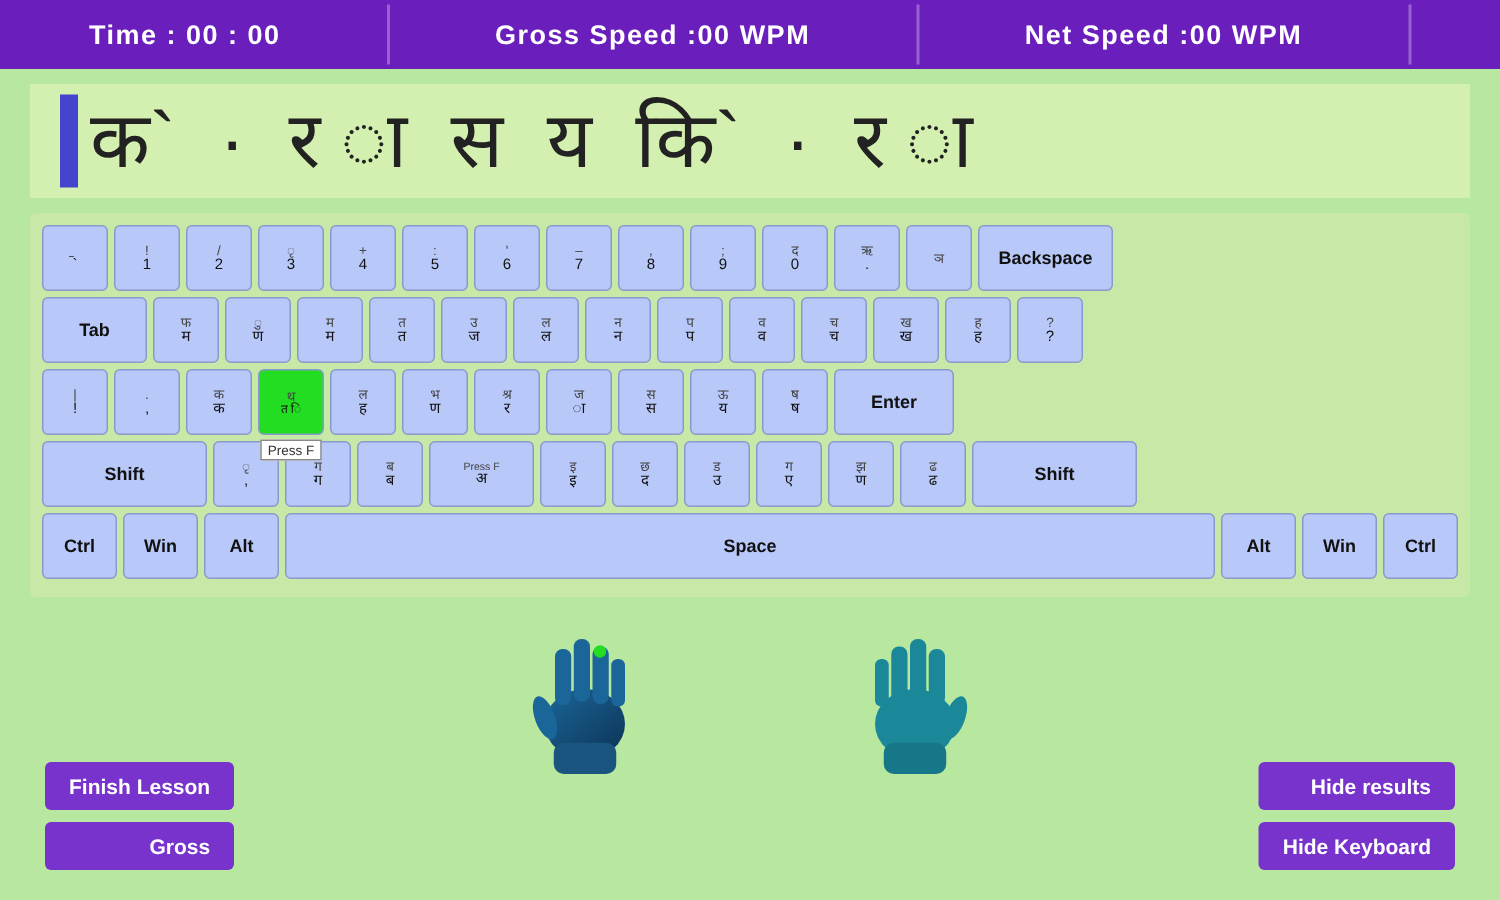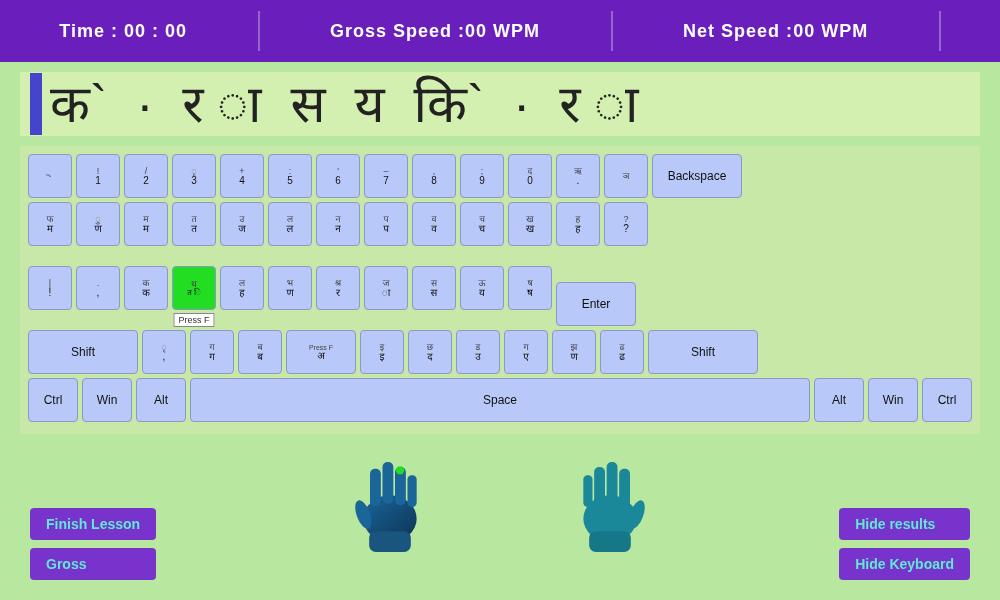--- a/index.html
+++ b/index.html
@@ -10,45 +10,45 @@
       font-family: Arial, sans-serif;
       overflow: hidden;
       position: relative;
     }
 
     
     #stats-bar {
       background-color: #6a1fbc;
       display: flex;
       width: 100%;
-      height: 62px;
+      height: 46px;
       align-items: center;
       justify-content: space-around;
       padding: 0 24px;
     }
     .stat-item {
       color: white;
       font-size: 18px;
       font-weight: bold;
       letter-spacing: 1px;
     }
     .stat-divider {
       width: 2px;
       height: 40px;
       background: rgba(255,255,255,0.3);
     }
 
     
     #text-display {
       background-color: #d4f0b0;
       margin: 10px 20px;
-      height: 64px;
+      height: 76px;
       display: flex;
       align-items: center;
-      padding: 0 10px;
+      padding: 0 20px;
       font-size: 52px;
       font-family: Arial, 'Devanagari', serif;
       position: relative;
       overflow: hidden;
     }
     #cursor-block {
       display: inline-block;
       width: 12px;
       height: 62px;
       background-color: #4444cc;
@@ -98,35 +98,35 @@
       line-height: 1;
       color: #444;
     }
     .key .bottom-char {
       font-size: 10px;
       line-height: 1;
     }
     .key-backspace { min-width: 90px; font-size: 12px; }
     .key-tab { min-width: 70px; font-size: 12px; }
     .key-capslock { min-width: 85px; font-size: 12px; }
-    .key-enter { min-width: 80px; font-size: 12px; margin-top: 32px; }
+    .key-enter { min-width: 80px; font-size: 12px; }
     .key-shift { min-width: 110px; font-size: 12px; }
     .key-shift-right { min-width: 110px; font-size: 12px; }
     .key-ctrl { min-width: 50px; font-size: 12px; }
     .key-win { min-width: 50px; font-size: 12px; }
     .key-alt { min-width: 50px; font-size: 12px; }
     .key-space { flex: 1; font-size: 12px; }
 
     .key-active {
       background-color: #22dd22;
     }
     .key-label-only {
       background-color: #b8c8f8;
       font-size: 12px;
-      font-weight: normal;
+      font-weight: bold;
     }
 
     .press-f-tooltip {
       position: absolute;
       bottom: -18px;
       left: 50%;
       transform: translateX(-50%);
       background: #ffffff;
       border: 1px solid #888;
       font-size: 9px;
@@ -164,29 +164,29 @@
       position: absolute;
       bottom: 20px;
       right: 30px;
       display: flex;
       flex-direction: column;
       gap: 8px;
     }
 
     .action-btn {
       background-color: #7733cc;
-      color: #5eead4;
+      color: #ffffff;
       border: none;
       border-radius: 4px;
       padding: 8px 16px;
       font-size: 14px;
       font-weight: bold;
       cursor: pointer;
       min-width: 110px;
-      text-align: left;
+      text-align: right;
     }
   </style>
 </head>
 <body>
 
 <div id="stats-bar">
   <span class="stat-item">
     <span>Time :</span>&nbsp;<span>00 : 00</span>
   </span>
   <div class="stat-divider"></div>
@@ -257,20 +257,21 @@
         <span class="bottom-char">.</span>
       </div>
     <div class="key">
         <span class="top-char">ञ</span>
         <span class="bottom-char"></span>
       </div>
     <div class="key key-backspace key-label-only">Backspace</div>
   </div>
 
   <div class="key-row">
+    <div class="key key-tab key-label-only">Tab</div>
     <div class="key">
         <span class="top-char">फ</span>
         <span class="bottom-char">म</span>
       </div>
     <div class="key">
         <span class="top-char">ु</span>
         <span class="bottom-char">ण</span>
       </div>
     <div class="key">
         <span class="top-char">म</span>

